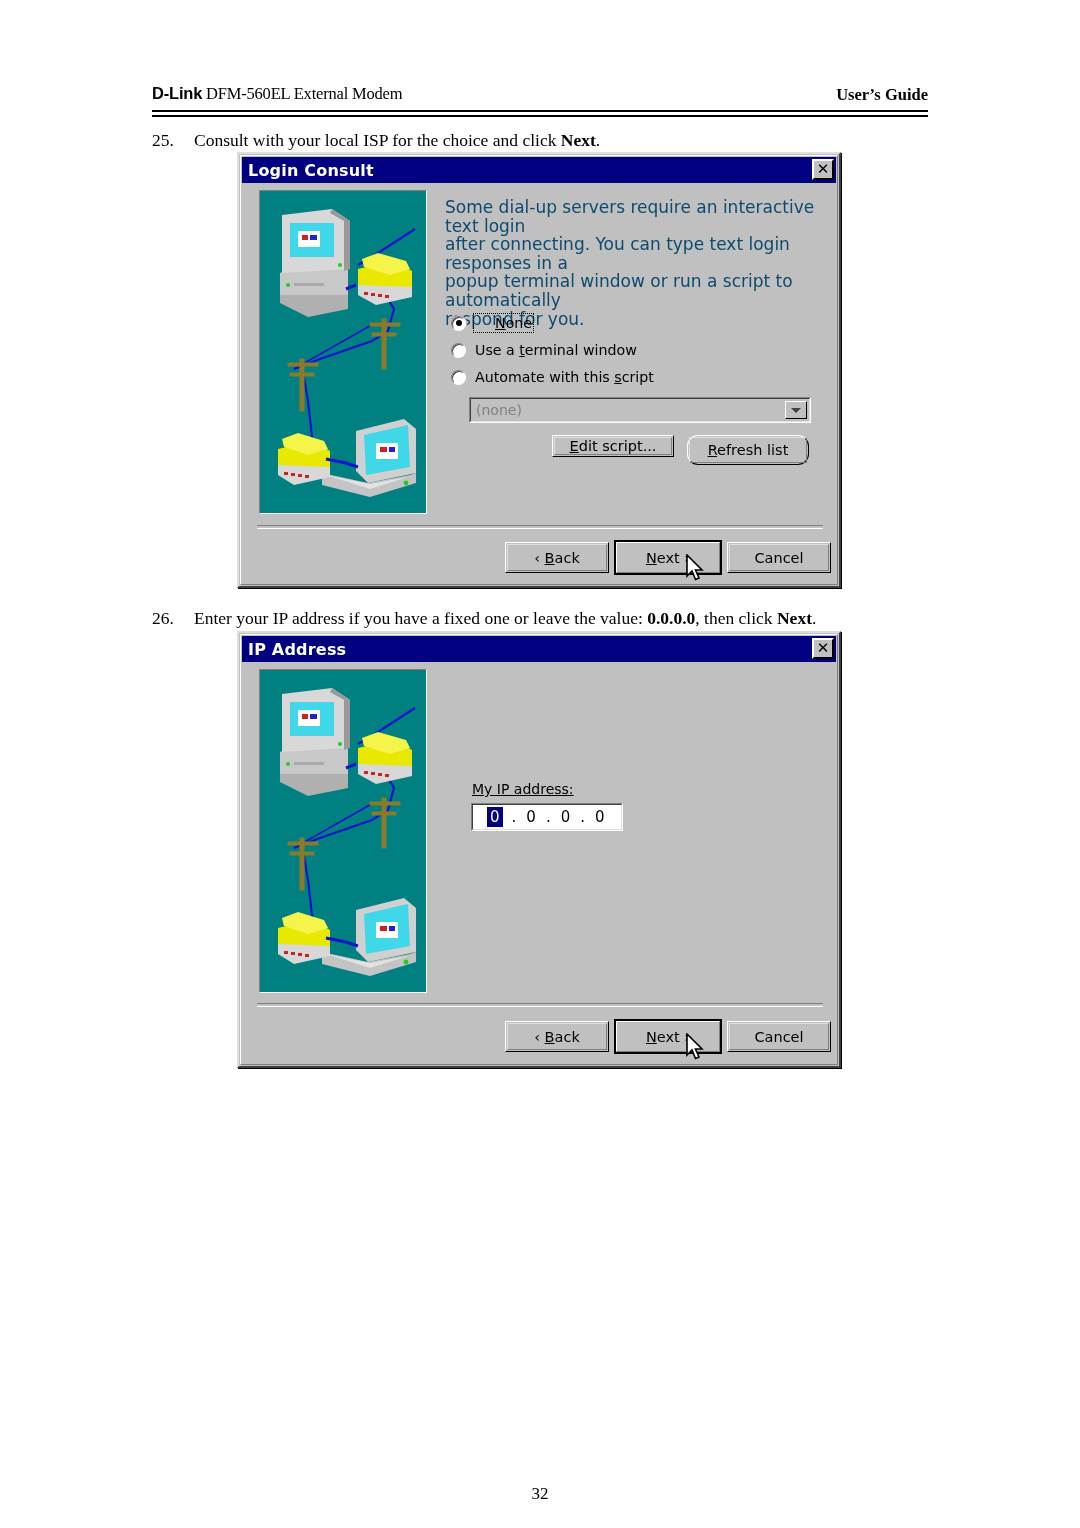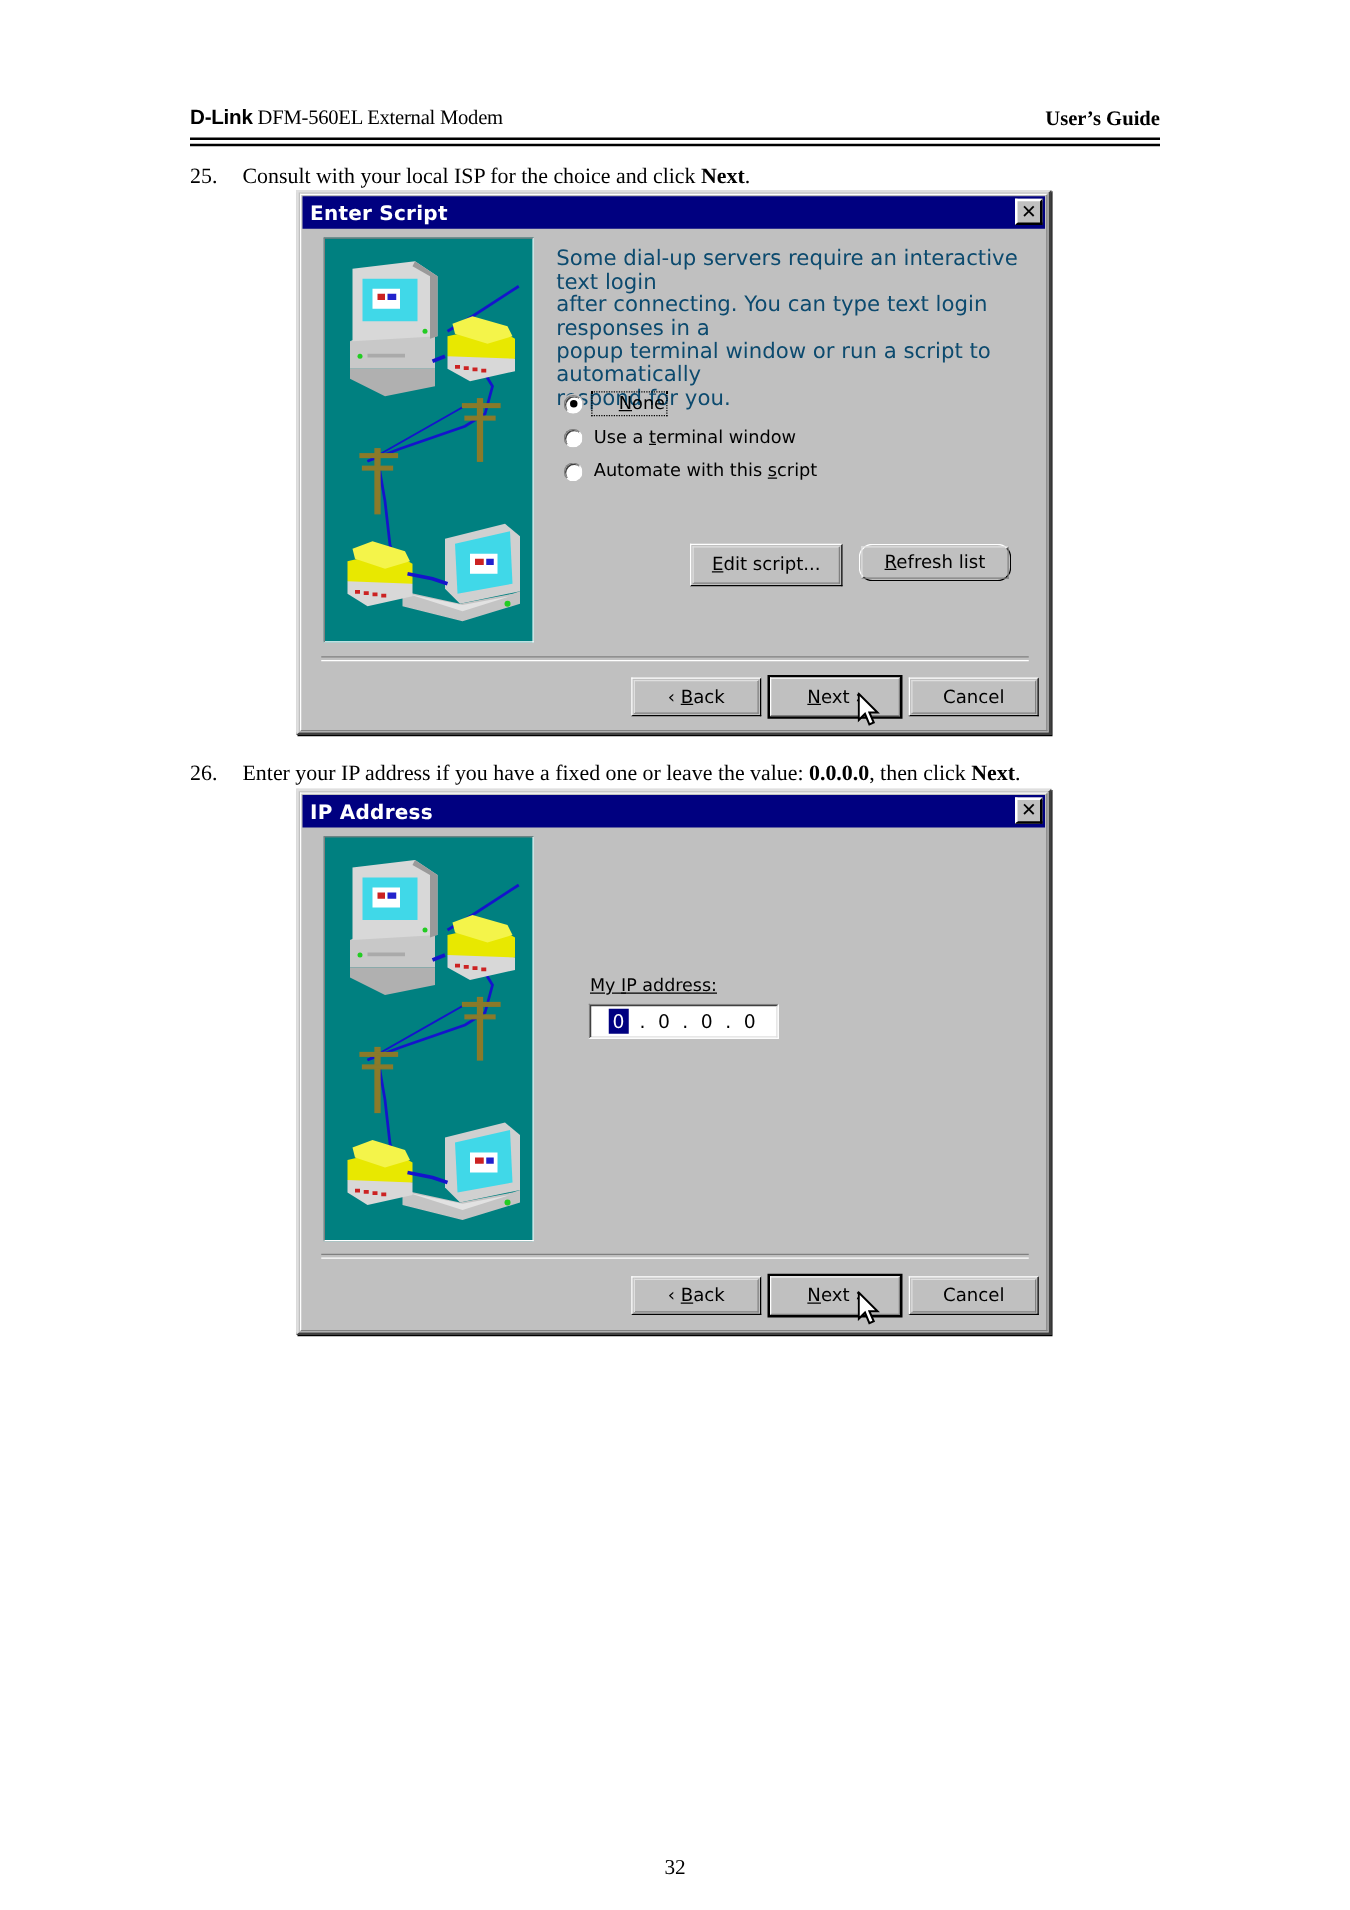--- a/index.html
+++ b/index.html
@@ -381,21 +381,21 @@
 
 <div class="step" id="step-25">
   <span class="num">25.</span>
   <span class="txt"><span>Consult with your local ISP for the choice and click </span><b>Next</b><span>.</span></span>
 </div>
 
 <div class="dialog" id="dialog-login-script">
   <div class="dlg-inner"></div>
 
   <div class="titlebar">
-    <div class="titlebar-text">Enter Script</div>
+    <div class="titlebar-text">Login Consult</div>
     <div class="titlebar-close">
         <span>✕</span>
       </div>
   </div>
 
   <div class="illus" style="top:36px;height:322px;">
     <svg width="164" height="320" viewBox="0 0 164 320">
       <rect x="0" y="0" width="164" height="320" fill="#008080"></rect>
 
       <polyline points="155,38 118,62 98,74" fill="none" stroke="#1414cc" stroke-width="2.2"></polyline>
@@ -477,22 +477,29 @@
   </div>
   <div class="radio-row" style="left:212px; top:188px;">
     <span class="radio-dot"></span>
     <span class="radio-label"><span>Use a </span><span class="u">t</span><span>erminal window</span></span>
   </div>
   <div class="radio-row" style="left:212px; top:215px;">
     <span class="radio-dot"></span>
     <span class="radio-label"><span>Automate with this </span><span class="u">s</span><span>cript</span></span>
   </div>
 
-
-  <div class="btn" style="left:313px; top:281px; width:122px; height:34px;">
+  <div class="combo" style="left:230px; top:243px; width:342px; height:26px;">
+    <div class="combo-inner"></div>
+    <div class="combo-text">(none)</div>
+    <div class="combo-arrow">
+        <span class="tri"></span>
+      </div>
+  </div>
+
+  <div class="btn" style="left:313px; top:281px; width:122px; height:22px;">
     <span class="inner-bevel"></span>
     <span class="btn-label"><span class="u">E</span><span>dit script...</span></span>
   </div>
   <div class="btn" style="left:448px; top:281px; width:122px; height:30px;border-radius:11px;">
     <span class="inner-bevel"></span>
     <span class="btn-label"><span class="u">R</span><span>efresh list</span></span>
   </div>
 
   <div class="sep" style="left:18px; top:371px; width:566px;"></div>
 

